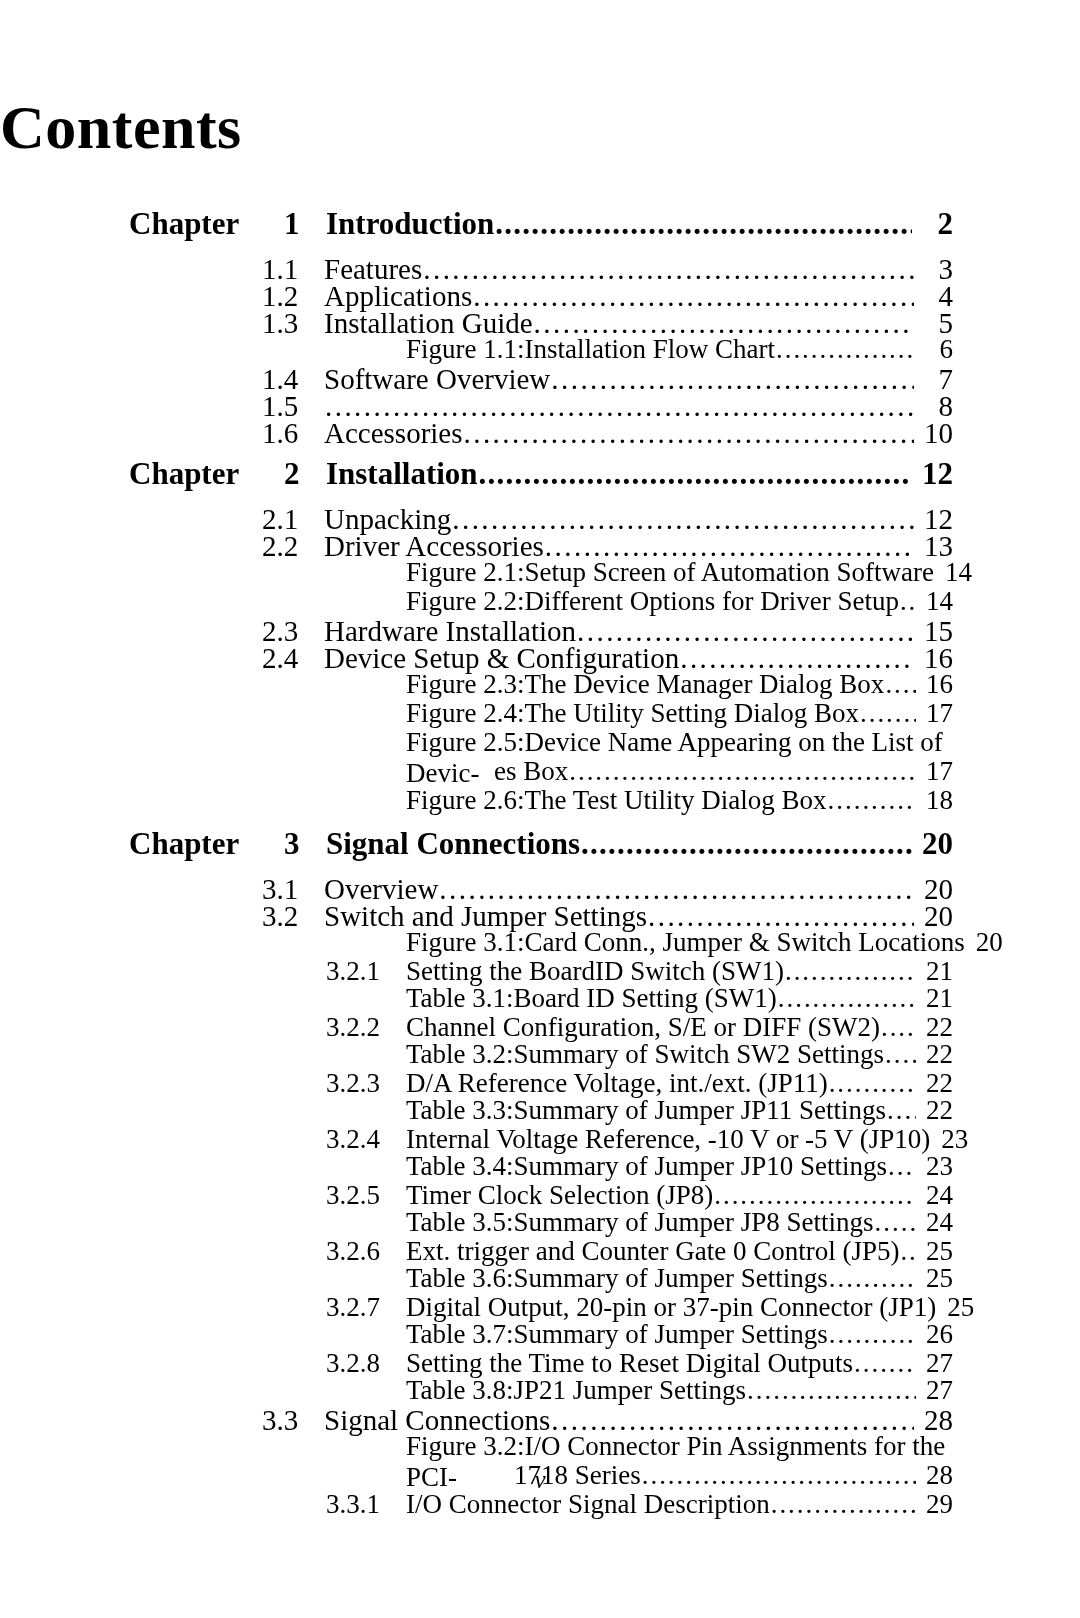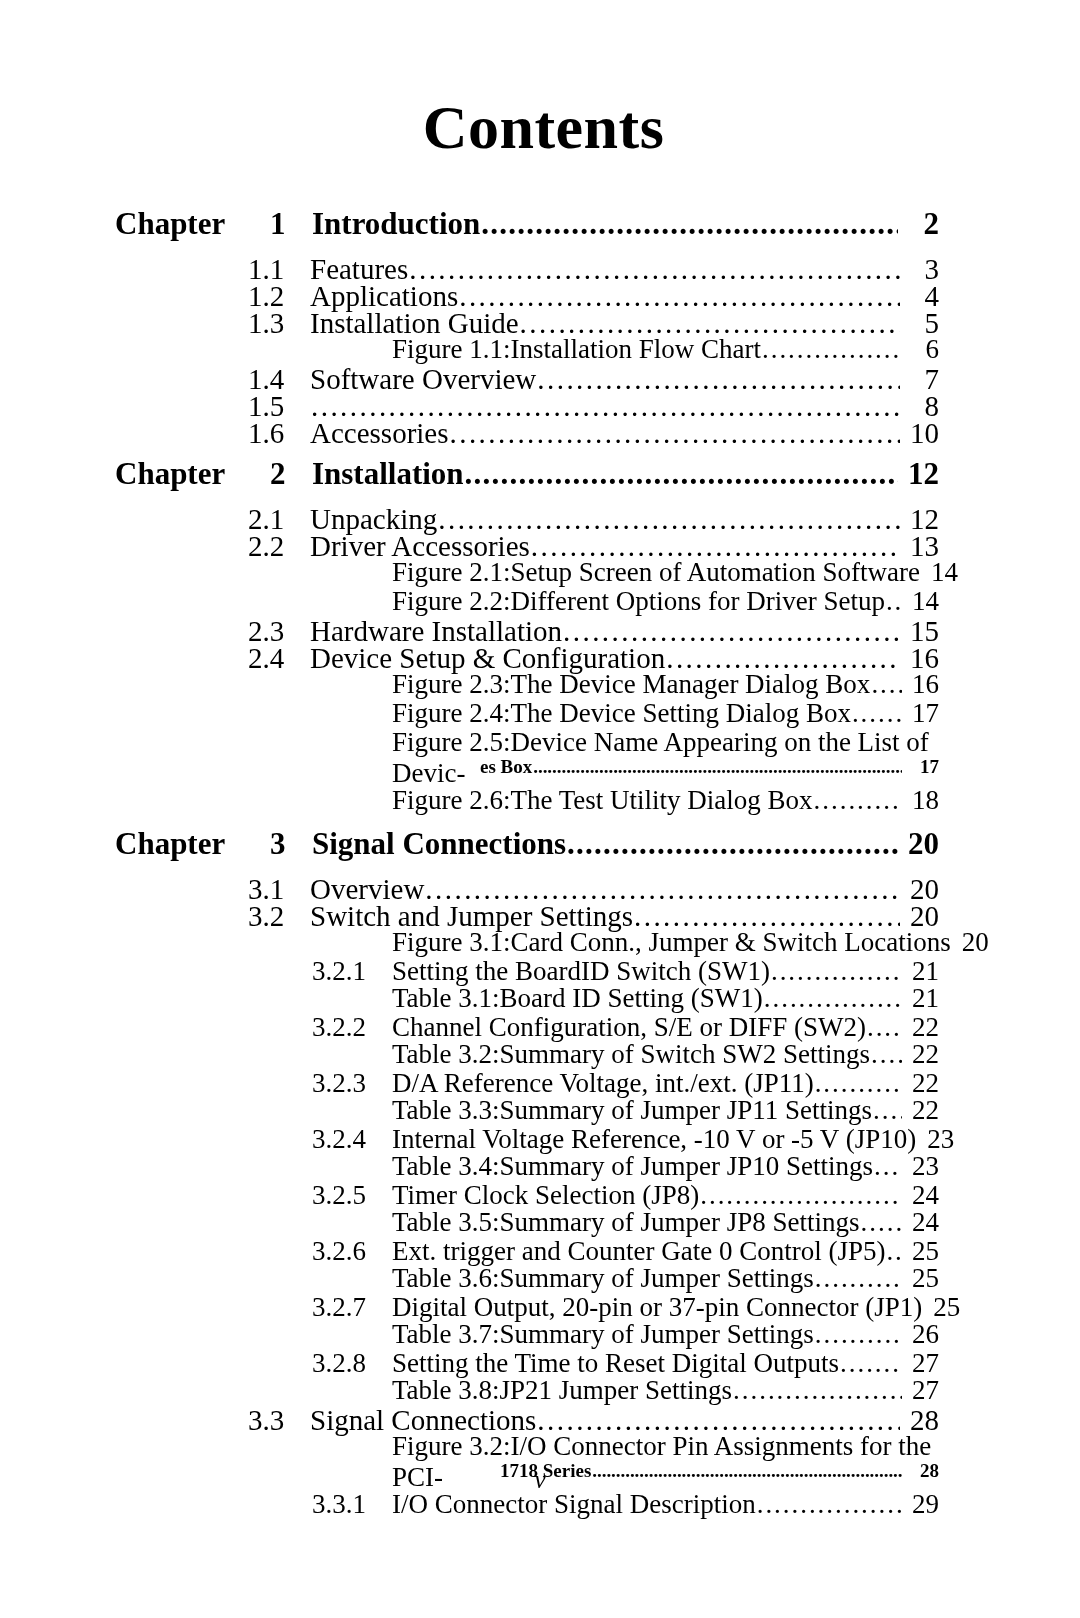--- a/index.html
+++ b/index.html
@@ -14,34 +14,34 @@
     background: #ffffff;
     font-family: "Liberation Serif", "DejaVu Serif", serif;
     color: #000000;
     overflow: hidden;
   }
 
   
   .toc-title {
     position: absolute;
     top: 96px;
-    left: 12px;
+    left: 0;
     width: 1063px;
-    text-align: center;
+    text-align: left;
     font-size: 62px;
     font-weight: bold;
     letter-spacing: 0.5px;
     line-height: 1;
   }
 
   
   .toc {
     position: absolute;
     top: 206px;
-    left: 115px;
+    left: 129px;
     width: 824px;
   }
 
   .row {
     display: flex;
     align-items: baseline;
     width: 100%;
     white-space: nowrap;
   }
 
@@ -142,23 +142,22 @@
 
   
   .fig-row-nowrap {
     font-size: 27px;
     height: 29px;
     margin-left: 277px;
   }
 
   
   .fig-cont {
-    font-size: 19px;
+    font-size: 27px;
     height: 29px;
-    font-weight: bold;
   }
   .fig-cont .fig-title {
     flex: 0 0 auto;
     margin-left: 365px;  
   }
   .fig-cont.deep .fig-title {
     margin-left: 385px;  
   }
   .fig-cont .pageno {
     min-width: 36px;
@@ -274,21 +273,21 @@
         <span class="sec-title label">Device Setup &amp; Configuration</span>
         <span class="leader"></span>
         <span class="pageno">16</span>
       </div>
       <div class="row fig-row">
         <span class="fig-title label">Figure 2.3:The Device Manager Dialog Box</span>
         <span class="leader"></span>
         <span class="pageno">16</span>
       </div>
       <div class="row fig-row">
-        <span class="fig-title label">Figure 2.4:The Device Setting Dialog Box</span>
+        <span class="fig-title label">Figure 2.4:The Utility Setting Dialog Box</span>
         <span class="leader"></span>
         <span class="pageno">17</span>
       </div>
       <div class="fig-row-nowrap">Figure 2.5:Device Name Appearing on the List of Devic-</div>
       <div class="row fig-cont">
         <span class="fig-title label">es Box</span>
         <span class="leader"></span>
         <span class="pageno">17</span>
       </div>
       <div class="row fig-row">

